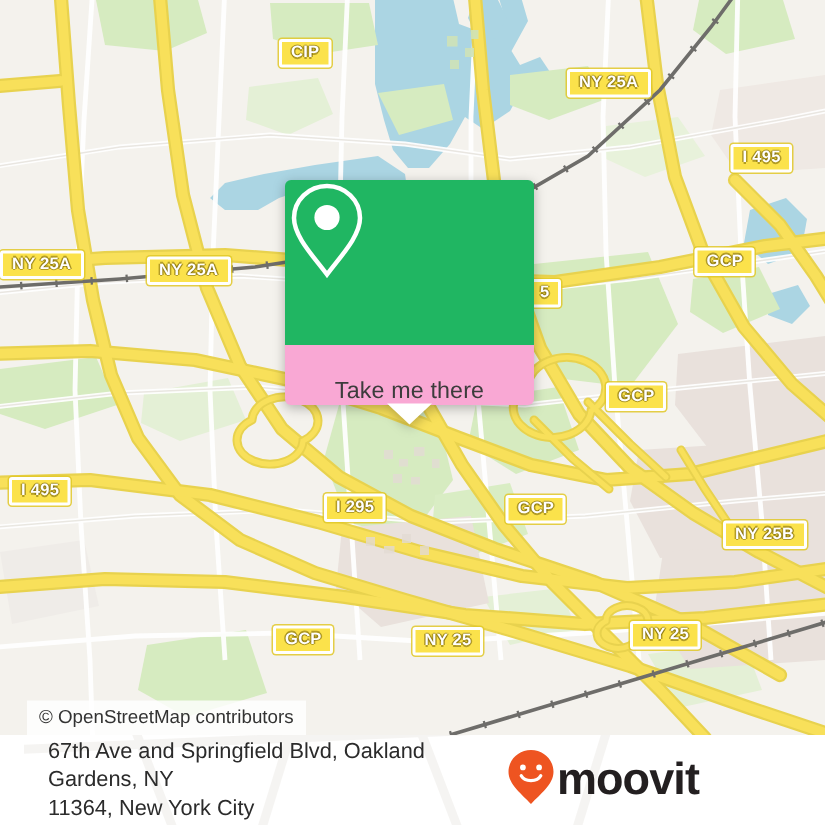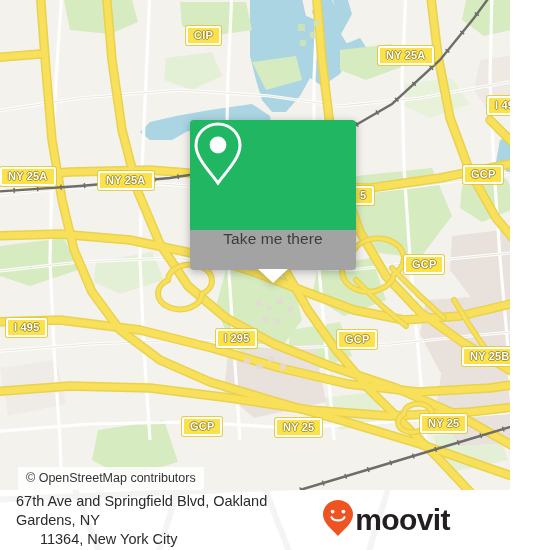--- a/index.html
+++ b/index.html
@@ -4,21 +4,21 @@
 <style>
   html,body{margin:0;padding:0;}
   body{
     width:550px;height:550px;overflow:hidden;
     font-family:"Liberation Sans","DejaVu Sans",sans-serif;
     background:#F2F0EB;
   }
   #app{position:relative;width:550px;height:550px;overflow:hidden;background:#fff;}
 
   
-  #map{position:absolute;left:0;top:0;width:510px;height:490px;overflow:hidden;background:#F4F2ED;}
+  #map{position:absolute;left:0;top:0;width:550px;height:490px;overflow:hidden;background:#F4F2ED;}
   #map svg{position:absolute;left:0;top:0;display:block;}
 
   
   .shield{
     position:absolute;
     box-sizing:border-box;
     background:#FBE24B;
     border:2px solid #FFFFFF;
     border-radius:2px;
     box-shadow:0 0 0 1px rgba(225,200,40,.85);
@@ -56,40 +56,40 @@
     z-index:40;
     filter:drop-shadow(0 2px 4px rgba(0,0,0,.28));
   }
   #callout-top{
     background:#20B662;
     border-radius:4px 4px 0 0;
     height:110px;
     display:flex;align-items:center;justify-content:center;
   }
   #callout-bottom{
-    background:#a3a3a3;
+    background:#f9a8d4;
     border-radius:0 0 4px 4px;
     height:40px;
-    display:flex;align-items:flex-start;justify-content:center;
+    display:flex;align-items:flex-end;justify-content:center;
     position:relative;
   }
   #callout-label{
     color:#3C3C3C;font-size:15.5px;letter-spacing:.1px;
   }
   #callout-tail{
     position:absolute;left:50%;transform:translateX(-50%);
     bottom:-13px;width:0;height:0;
     border-left:15px solid transparent;
     border-right:15px solid transparent;
     border-top:14px solid #FFFFFF;
   }
 
   
   #footer{
-    position:absolute;left:0;bottom:0;width:464px;height:60px;
+    position:absolute;left:16px;bottom:0;width:464px;height:60px;
     background:#FFFFFF;overflow:hidden;
   }
   #footer-watermark{position:absolute;left:0;top:-30px;opacity:.5;}
   #footer-inner{
     position:relative;z-index:2;
     display:flex;align-items:center;height:60px;
     padding:0 14px 0 16px;box-sizing:border-box;
   }
   #address{
     flex:1 1 auto;
@@ -255,21 +255,21 @@
         <div class="shield" style="left: 378px; top: 46px;">NY 25A</div>
         <div class="shield" style="left: 487px; top: 96px;">I 495</div>
         <div class="shield" style="left: 0px; top: 167px;">NY 25A</div>
         <div class="shield" style="left: 98px; top: 171px;">NY 25A</div>
         <div class="shield" style="left: 463px; top: 165px;">GCP</div>
         <div class="shield" style="left: 352px; top: 186px;">5</div>
         <div class="shield" style="left: 404px; top: 255px;">GCP</div>
         <div class="shield" style="left: 6px; top: 318px;">I 495</div>
         <div class="shield" style="left: 177px; top: 329px; margin-left: 39px;">I 295</div>
         <div class="shield" style="left: 337px; top: 330px;">GCP</div>
-        <div class="shield" style="left: 462px; top: 347px;">NY 25B</div>
+        <div class="shield" style="left: 482px; top: 347px;">NY 25B</div>
         <div class="shield" style="left: 182px; top: 417px;">GCP</div>
         <div class="shield" style="left: 275px; top: 418px;">NY 25</div>
         <div class="shield" style="left: 420px; top: 414px;">NY 25</div>
       </div>
 
     <div id="attrib">© OpenStreetMap contributors</div>
 
     <div id="callout">
       <div id="callout-top">
         <span>
@@ -294,21 +294,21 @@
         <path d="M250 -10 L300 120"></path>
           <path d="M400 -10 L360 120"></path>
         <path d="M470 -10 L520 120"></path>
           <path d="M-10 40 L560 16"></path>
       </g>
     </svg>
 
     <div id="footer-inner">
       <div id="address">
         <span style="display: block;">67th Ave and Springfield Blvd, Oakland Gardens, NY</span>
-        <span style="display: block; margin-left: 24px;">11364, New York City</span>
+        <span style="display: block;">11364, New York City</span>
       </div>
       <div id="brand">
         <span>
           <svg width="32" height="38" viewBox="0 0 32 38" aria-hidden="true">
             <path d="M16 1 C7.7 1 1 7.5 1 15.5 C1 24 10 30.5 16 37 C22 30.5 31 24 31 15.5 C31 7.5 24.3 1 16 1 Z" fill="#EE5421"></path>
             <circle cx="10.6" cy="12.6" r="1.9" fill="#FFFFFF"></circle>
             <circle cx="21.4" cy="12.6" r="1.9" fill="#FFFFFF"></circle>
             <path d="M9.5 18.2 C11.8 22.4 20.2 22.4 22.5 18.2" fill="none" stroke="#FFFFFF" stroke-width="2.2" stroke-linecap="round"></path>
           </svg>
         </span>

